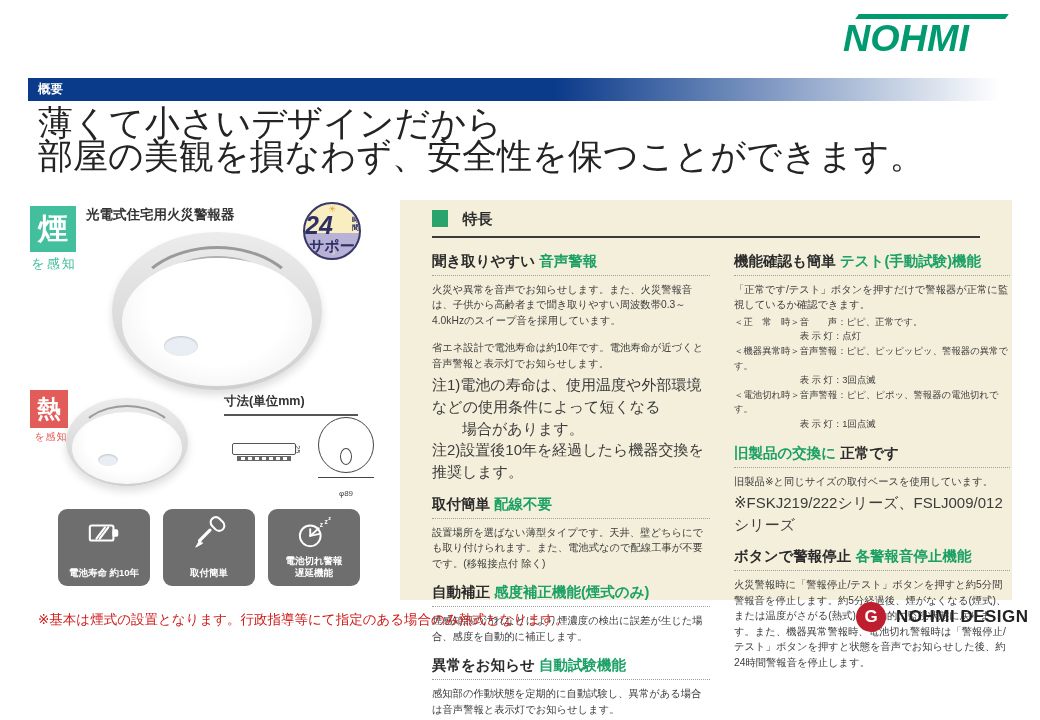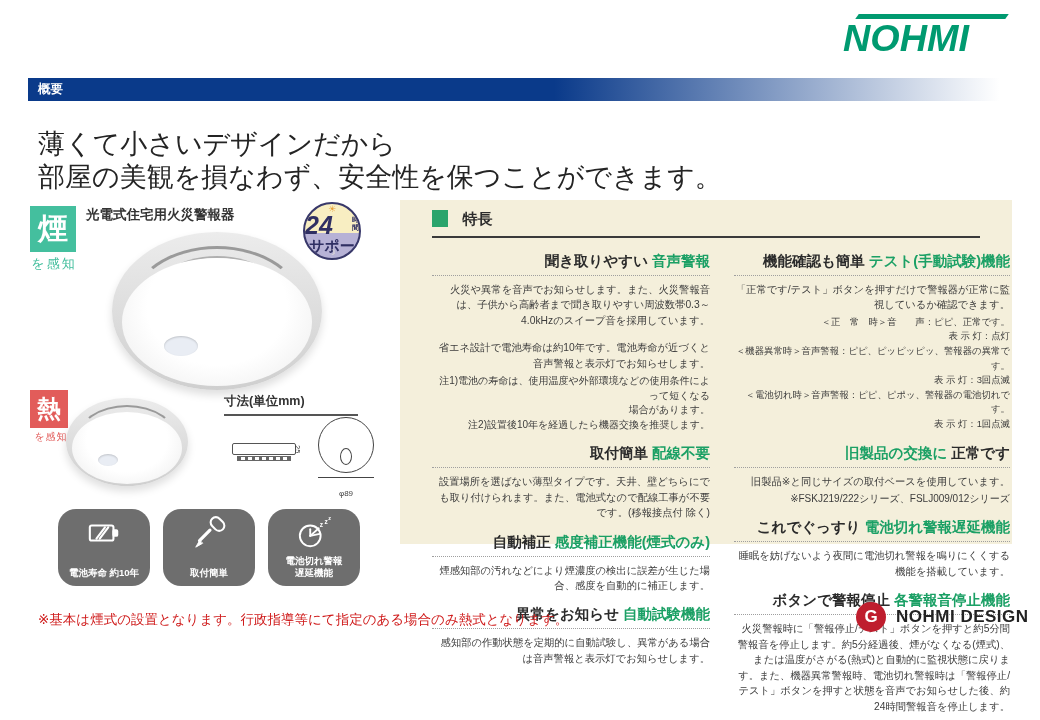--- a/index.html
+++ b/index.html
@@ -10,21 +10,21 @@
   #nohmi-logo { position:absolute; left:843px; top:12px; width:175px; height:52px; }
   #nohmi-bar { position:absolute; left:14px; top:2px; width:150px; height:5px; background:#009a70; transform:skewX(-35deg); }
   #nohmi-text { position:absolute; left:0; top:6px; font-size:36px; font-weight:900; font-style:italic; color:#009a70; letter-spacing:0px; transform:scaleX(1.05); transform-origin:left; }
 
   
   #overview-bar { position:absolute; left:28px; top:78px; width:1012px; height:23px;
     background:linear-gradient(90deg,#0a3a8a 0%,#0a3a8a 52%,rgba(10,58,138,0) 96%); }
   #overview-label { color:#fff; font-size:12.5px; font-weight:bold; line-height:23px; padding-left:10px; }
 
   
-  #headline { position:absolute; left:38px; top:128px; font-size:27px; line-height:33px; color:#242424; font-weight:500; }
+  #headline { position:absolute; left:38px; top:106px; font-size:35px; line-height:33px; color:#242424; font-weight:500; }
 
   
   .sense-badge { position:absolute; text-align:center; }
   #smoke-badge { left:30px; top:206px; width:48px; }
   #smoke-badge .sq { width:46px; height:46px; background:#44bf9e; color:#fff; font-size:30px; font-weight:bold; line-height:46px; text-align:center; }
   #smoke-badge .sub { color:#3fbd9b; font-size:13px; letter-spacing:2px; margin-top:3px; }
   #heat-badge { left:30px; top:390px; width:42px; }
   #heat-badge .sq { width:38px; height:38px; background:#e25c5a; color:#fff; font-size:24px; font-weight:bold; line-height:38px; text-align:center; }
   #heat-badge .sub { color:#e25c5a; font-size:10px; letter-spacing:1px; margin-top:2px; }
 
@@ -65,37 +65,37 @@
   #side-view { position:absolute; left:8px; top:50px; width:64px; height:12px; border:1px solid #555; border-radius:2px; background:#fff; }
   #side-hatch { position:absolute; left:4px; top:12px; width:54px; height:5px; border:1px solid #666;
     background:repeating-linear-gradient(90deg,#666 0 3px,transparent 3px 7px); }
   #dim-height { position:absolute; left:78px; top:52px; font-size:7.5px; color:#444; transform:rotate(90deg); transform-origin:left top; }
   #circle-view { position:absolute; left:94px; top:24px; width:56px; height:56px; border:1.5px solid #444; border-radius:50%; background:#fff; }
   #circle-button { position:absolute; left:21px; top:30px; width:12px; height:17px; border:1px solid #444; border-radius:50%; }
   #dim-dia { position:absolute; left:94px; top:84px; width:56px; text-align:center; font-size:8px; color:#444; border-top:1px solid #444; padding-top:11px; }
 
   
   #tiles { position:absolute; left:58px; top:509px; display:flex; gap:13px; }
-  .tile { width:92px; height:77px; background:#6e6e6e; border-radius:18px; color:#fff; text-align:center; position:relative; }
+  .tile { width:92px; height:77px; background:#6e6e6e; border-radius:9px; color:#fff; text-align:center; position:relative; }
   .tile svg { margin-top:7px; }
   .tile-label { position:absolute; bottom:7px; left:2px; right:2px; font-size:9.5px; font-weight:bold; line-height:1.25; white-space:pre-line; }
 
   
-  #features-panel { position:absolute; left:400px; top:200px; width:612px; height:344px; background:#f4efdb; }
+  #features-panel { position:absolute; left:400px; top:200px; width:612px; height:400px; background:#f4efdb; }
   #features-header { position:absolute; left:32px; top:10px; width:548px; border-bottom:2px solid #3a3a3a; padding-bottom:7px; }
   #features-header .gsq { display:inline-block; width:16px; height:17px; background:#2aa46c; vertical-align:-3px; }
   #features-header .ftitle { font-size:15px; font-weight:bold; color:#2b2b2b; margin-left:10px; }
   #features-cols { position:absolute; left:32px; top:52px; display:flex; gap:24px; }
   .fcol-left { width:278px; }
   .fcol-right { width:276px; }
-  .feat { margin-bottom:12px;text-align:right; }
+  .feat { margin-bottom:12px; }
   .feat-title { font-size:14.5px; font-weight:bold; color:#2b2b2b; border-bottom:1px dotted #9f9f9f; padding-bottom:4px; margin-bottom:6px; }
   .t-green { color:#1ba065; }
   .feat-body { font-size:10.3px; color:#3c3c3c; line-height:1.5; }
-  .feat-notes { font-size:10px; color:#3c3c3c; line-height:1.45; margin-top:3px; white-space:pre-line; }
+  .feat-notes { font-size:15px; color:#3c3c3c; line-height:1.45; margin-top:3px; white-space:pre-line; }
   .feat-detail { font-size:9.4px; color:#3c3c3c; line-height:1.55; margin-top:2px; white-space:pre-line; }
 
   
   #footer-note { position:absolute; left:38px; top:611px; font-size:13.5px; color:#cf1b1b; font-weight:500; }
   #good-design { position:absolute; left:856px; top:602px; display:flex; align-items:center; gap:10px; }
   .gd-icon { width:30px; height:30px; background:#bf1e2e; border-radius:50%; color:#fff; font-size:17px; font-weight:900; text-align:center; line-height:30px; }
   .gd-text { font-size:17px; font-weight:800; color:#222; letter-spacing:0.5px; }
 </style>
 </head>
 <body>
@@ -267,27 +267,20 @@
         <div class="feat">
           <div class="feat-title">
             <span class="t-green">旧製品の交換に</span>
             <span>正常です</span>
           </div>
           <div class="feat-body">旧製品※と同じサイズの取付ベースを使用しています。</div>
           <div class="feat-notes">※FSKJ219/222シリーズ、FSLJ009/012シリーズ</div>
         </div>
         <div class="feat">
           <div class="feat-title">
-            <span>これでぐっすり</span>
-            <span class="t-green">電池切れ警報遅延機能</span>
-          </div>
-          <div class="feat-body">睡眠を妨げないよう夜間に電池切れ警報を鳴りにくくする機能を搭載しています。</div>
-        </div>
-        <div class="feat">
-          <div class="feat-title">
             <span>ボタンで警報停止</span>
             <span class="t-green">各警報音停止機能</span>
           </div>
           <div class="feat-body">火災警報時に「警報停止/テスト」ボタンを押すと約5分間警報音を停止します。約5分経過後、煙がなくなる(煙式)、または温度がさがる(熱式)と自動的に監視状態に戻ります。また、機器異常警報時、電池切れ警報時は「警報停止/テスト」ボタンを押すと状態を音声でお知らせした後、約24時間警報音を停止します。</div>
         </div>
       </div>
     </div>
   </div>
 
   <div id="footer-note">※基本は煙式の設置となります。行政指導等にて指定のある場合のみ熱式となります。</div>

